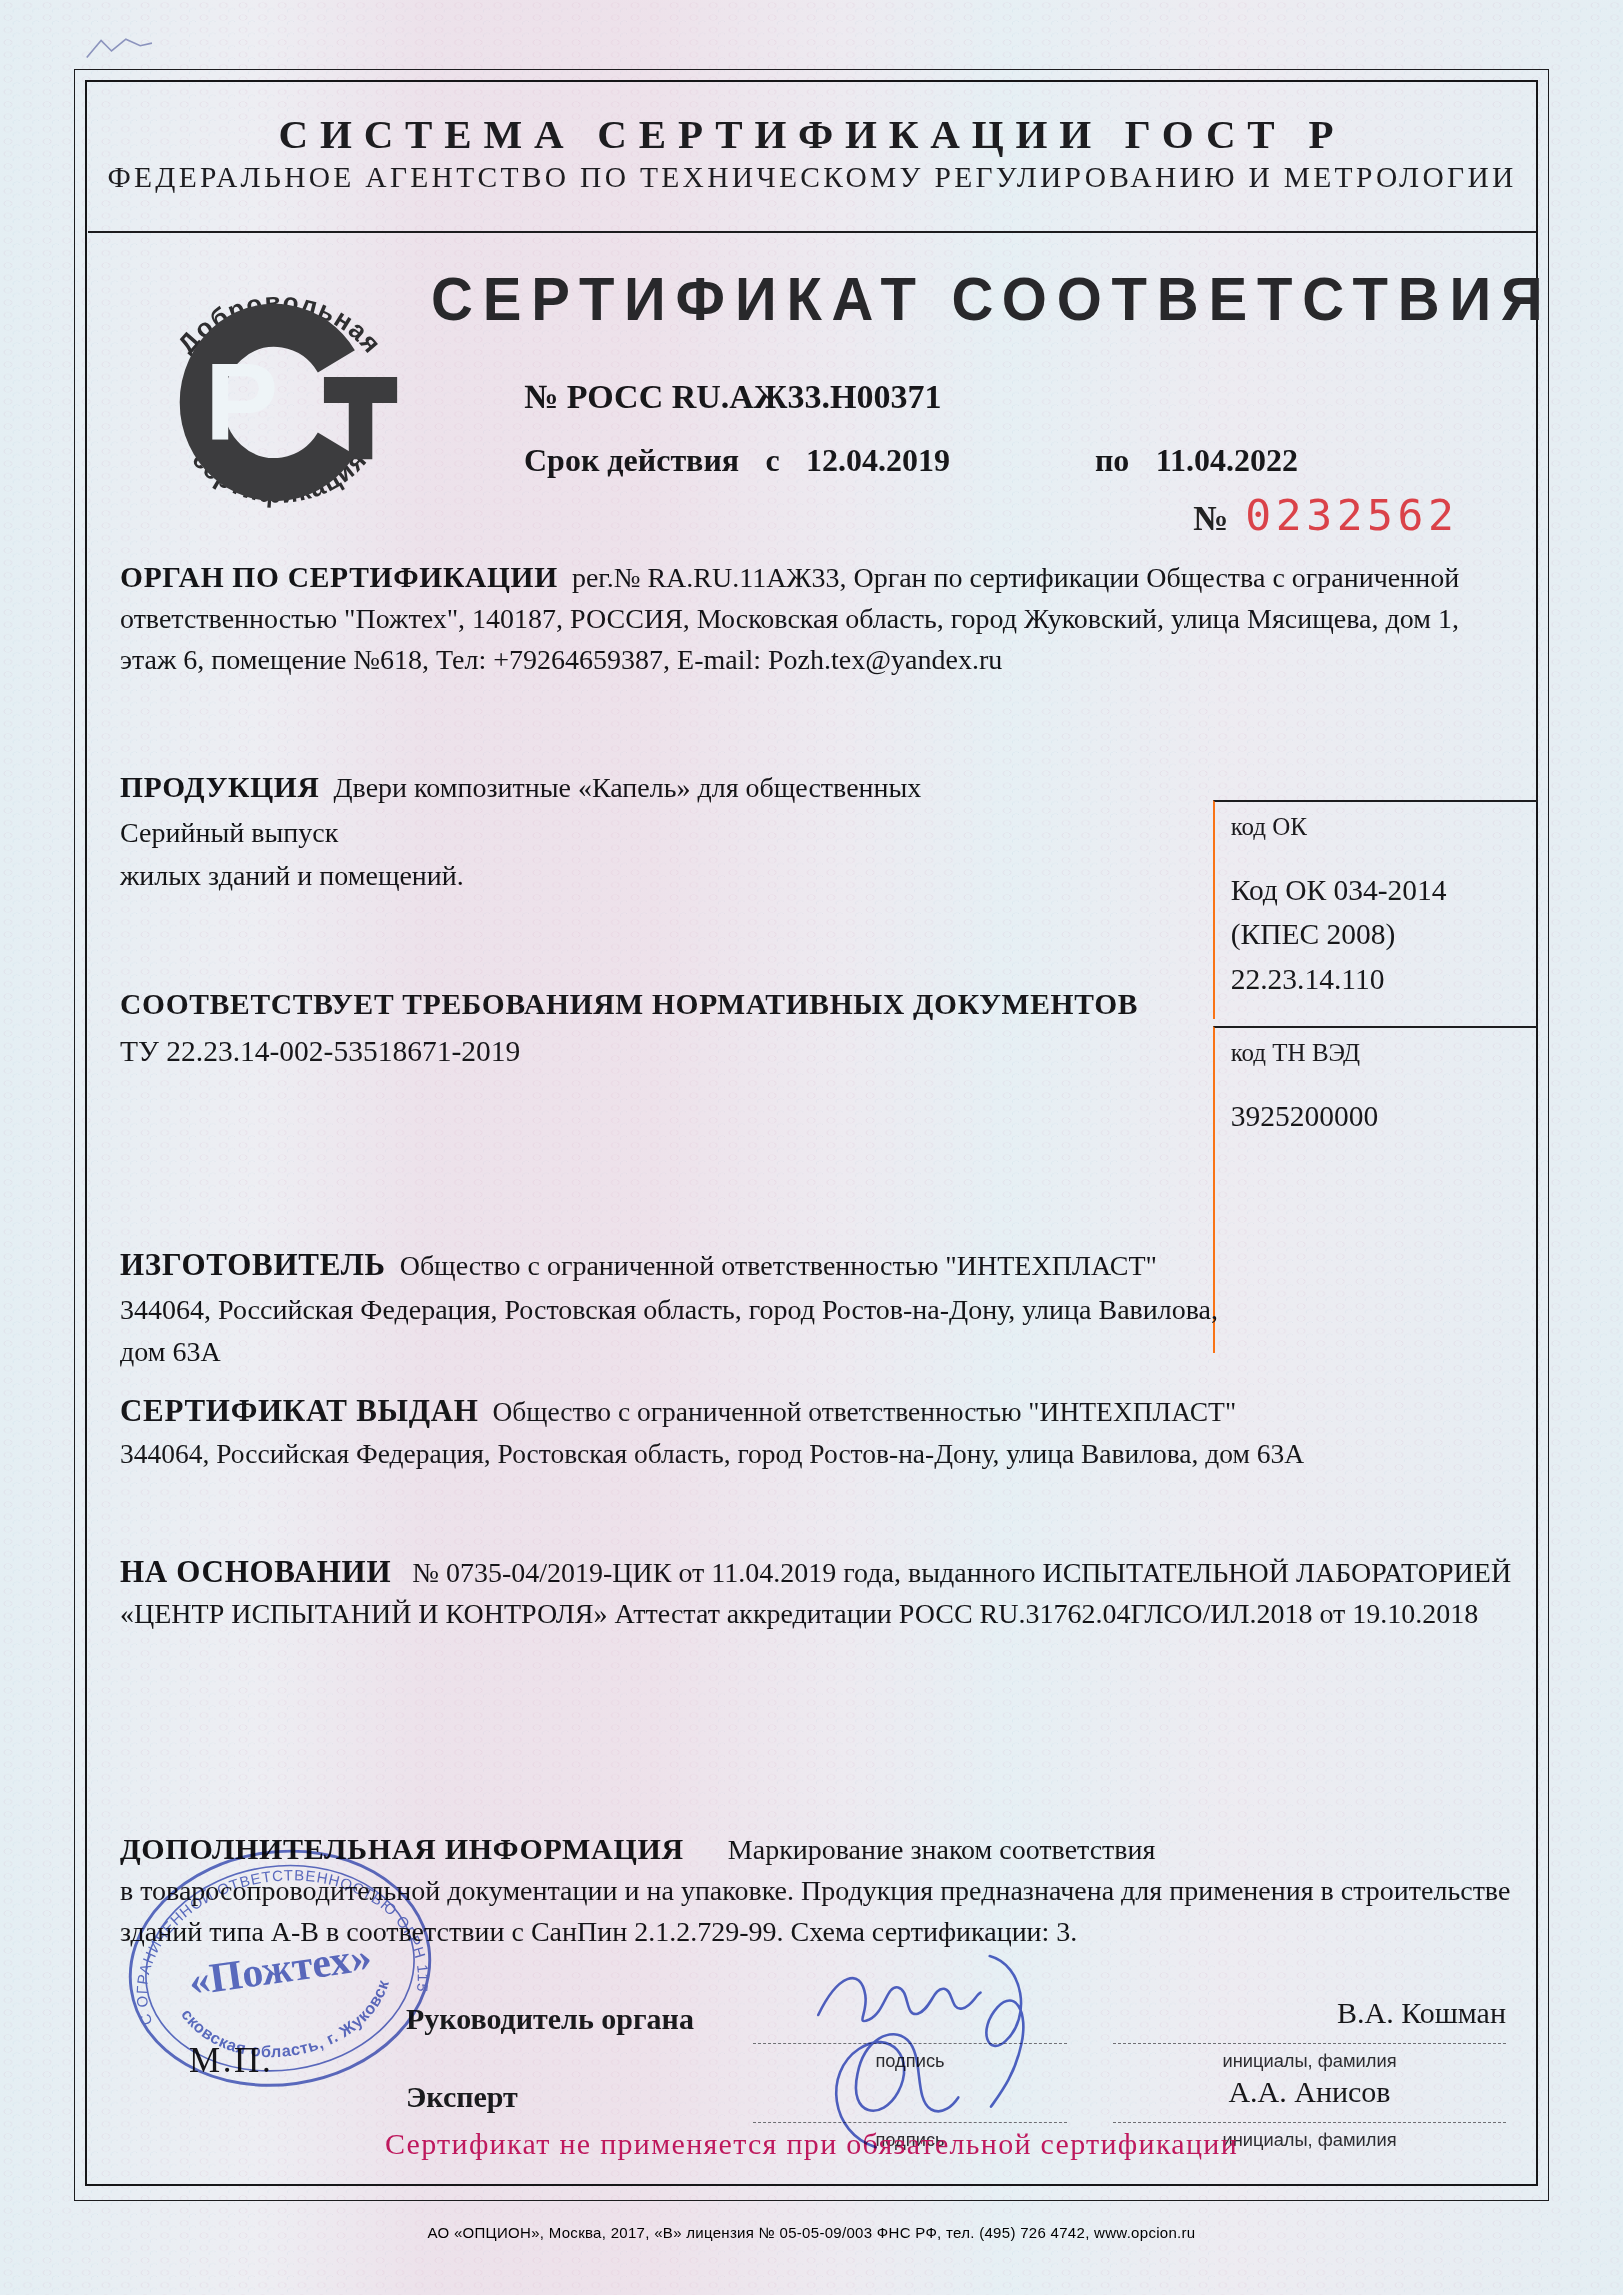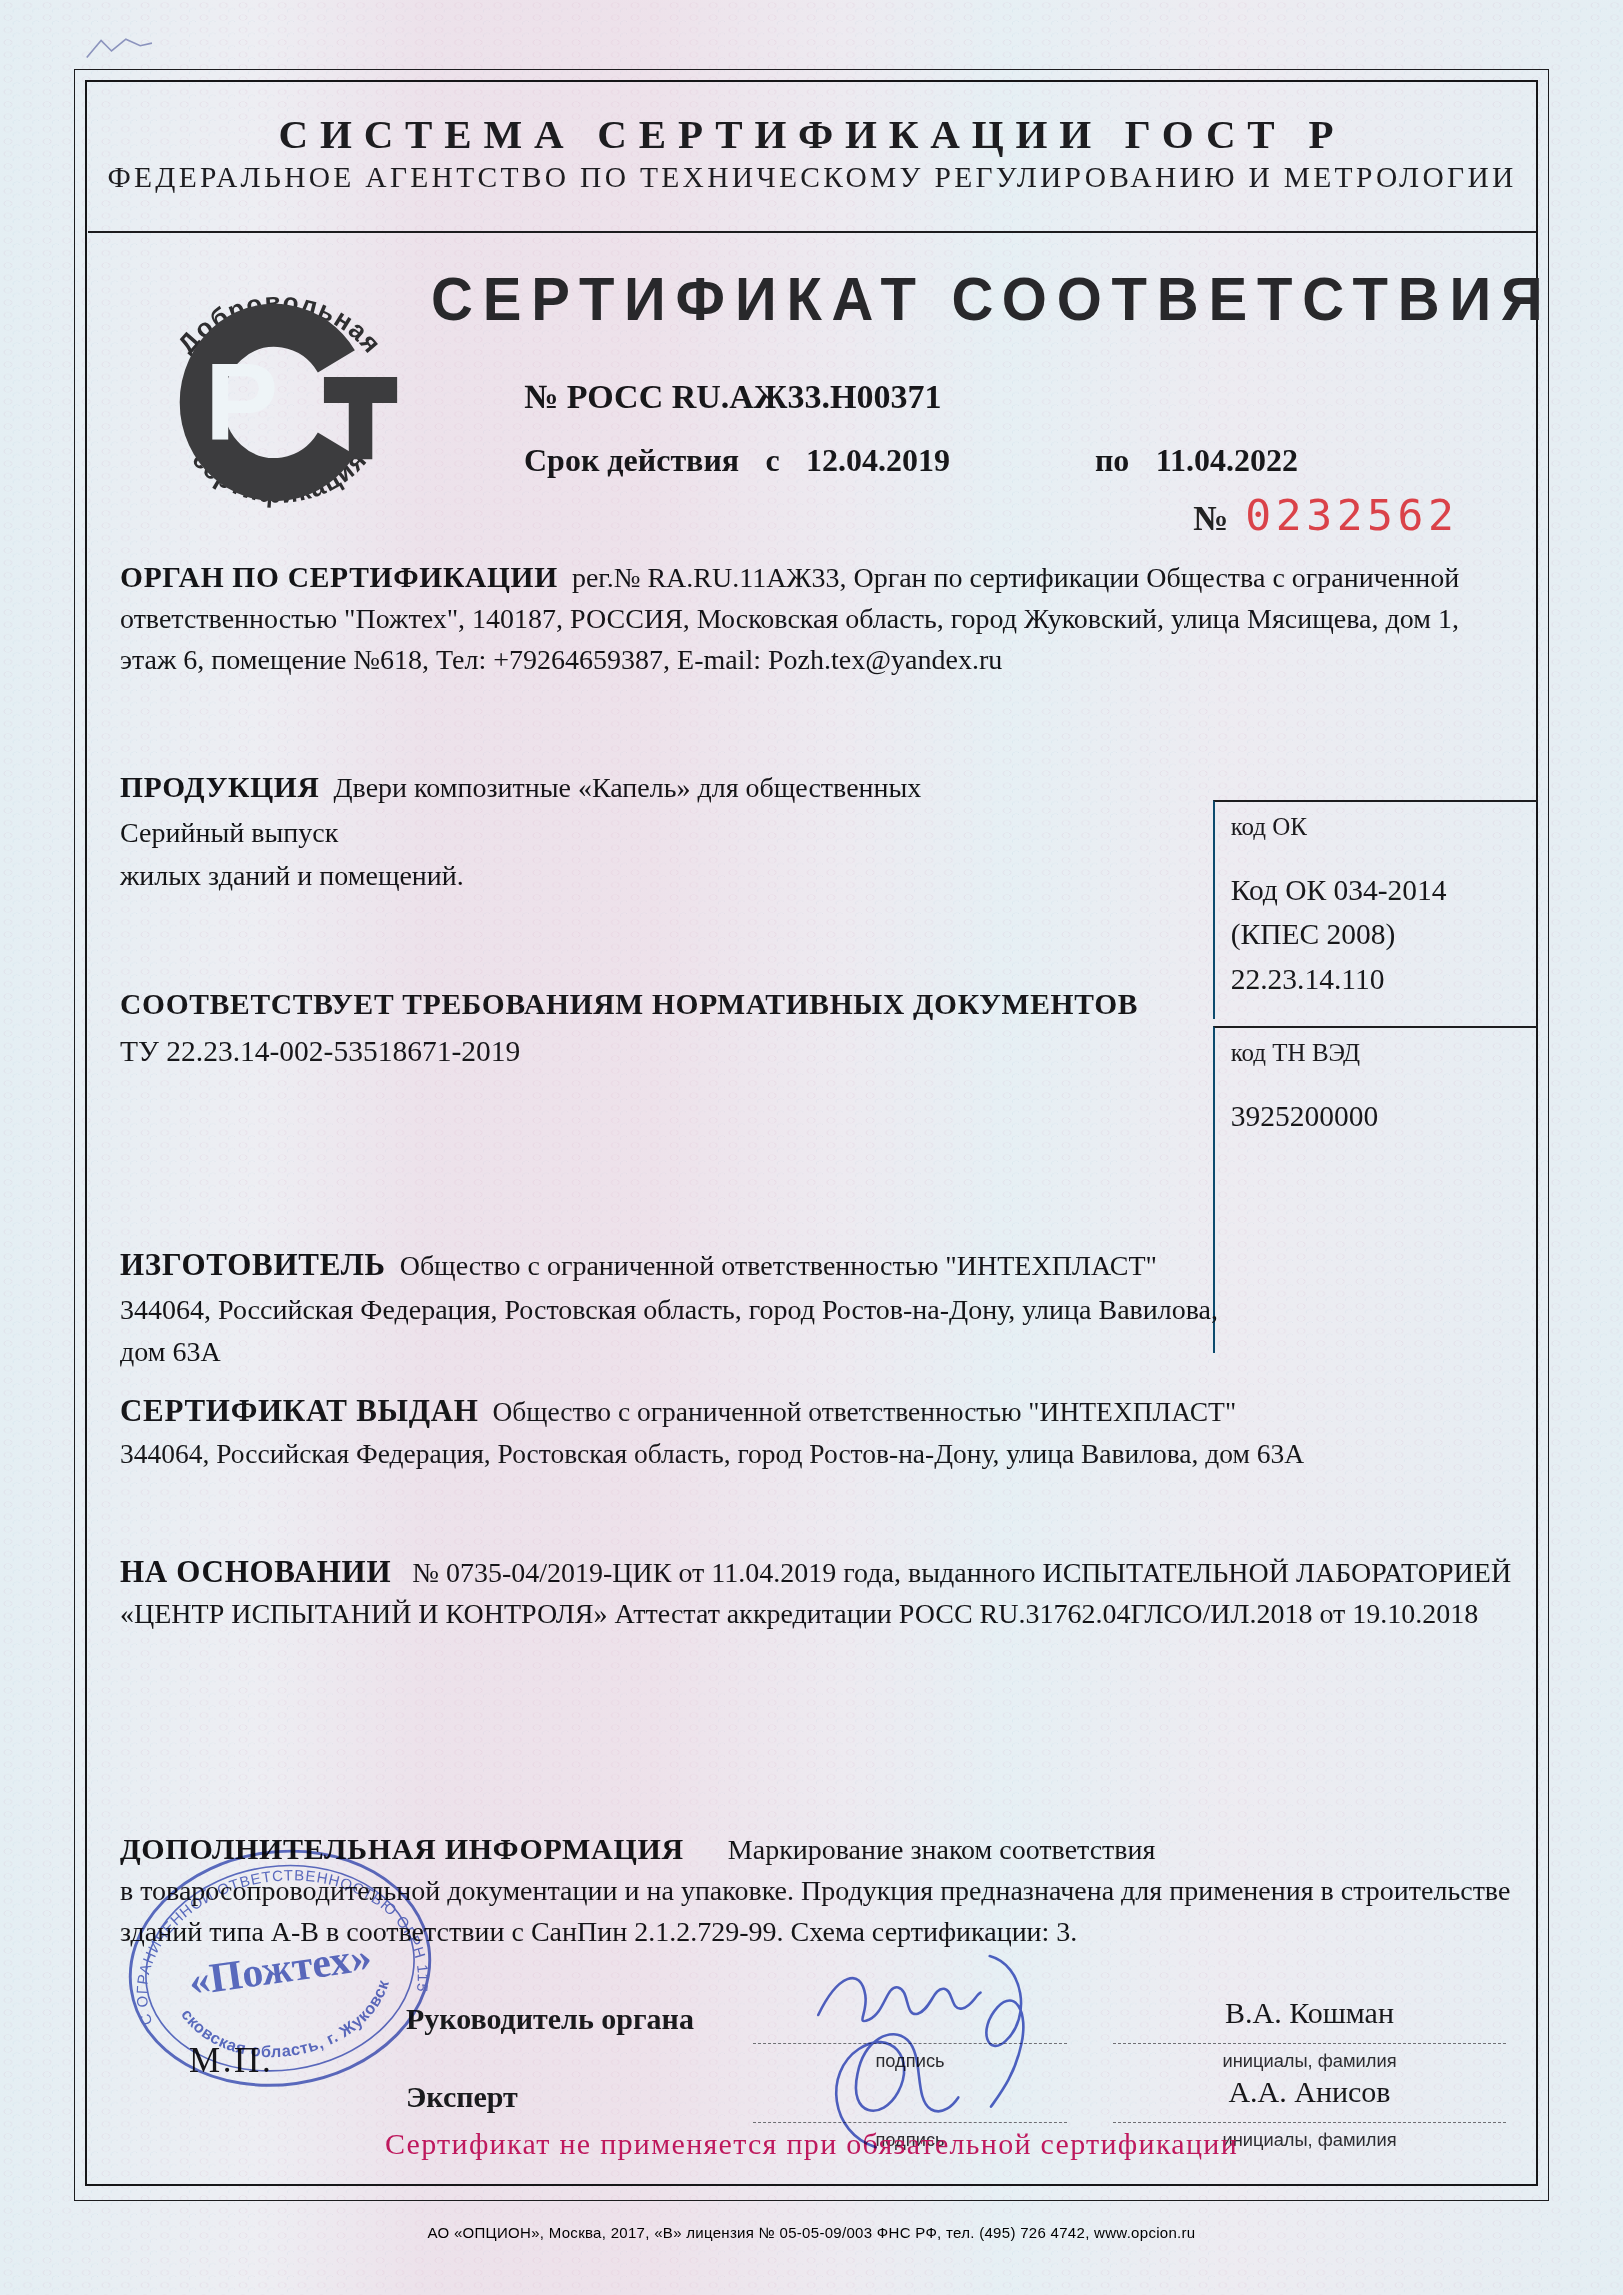--- a/index.html
+++ b/index.html
@@ -61,21 +61,21 @@
     font-family:"DejaVu Sans Mono","Liberation Mono",monospace;
     font-size:43px;color:#da4249;letter-spacing:4.6px;font-weight:normal;
   }
   .para{font-size:28px;line-height:1.46;color:#141417;}
   .lbl{font-weight:bold;font-size:29.5px;letter-spacing:0.7px;}
   .organ{left:120px;top:556px;width:1394px;}
   .product{left:120px;top:765px;width:1034px;line-height:1.55;}
   .product div{font-size:28px;}
   .codebox{
     left:1213px;width:325px;box-sizing:border-box;
-    border-top:2px solid #1c1c1e;border-left:2px solid #0c4a6e;
+    border-top:2px solid #1c1c1e;border-left:2px solid #f97316;
     padding:10.5px 6.5px 0 15.7px;
   }
   .codebox .cb-label{font-size:25px;color:#1a1a1d;}
   .codebox .cb-lines{margin-top:27.5px;font-size:29.5px;line-height:1.5;}
   .box-ok{top:800px;height:219px;}
   .box-tnved{top:1026px;height:327px;}
   .conf-label{left:120px;top:988px;font-size:29.5px;font-weight:bold;letter-spacing:0.7px;}
   .conf-text{left:120px;top:1035px;font-size:29.5px;}
   .manufacturer{left:120px;top:1242px;width:1404px;line-height:1.5;}
   .issued{left:120px;top:1388px;width:1404px;line-height:1.48;font-size:27.5px;}
@@ -203,21 +203,21 @@
 
 <div class="abs additional para">
   <span class="lbl" style="font-size:30px;">ДОПОЛНИТЕЛЬНАЯ ИНФОРМАЦИЯ</span><span class="first-gap"></span>
   <span>Маркирование  знаком соответствия</span>
   <div>в товаросопроводительной документации и на упаковке. Продукция предназначена для применения в строительстве зданий типа А-В в соответствии с СанПин 2.1.2.729-99. Схема сертификации: 3.</div>
 </div>
 
 <div class="abs sig-role" style="left:406px;top:2002px;">Руководитель органа</div>
 <div class="sig-line" style="left:753px;top:2043px;width:314px;"></div>
 <div class="sig-sub" style="left:753px;top:2050px;width:314px;">подпись</div>
-<div class="sig-name" style="left:1113px;top:1996px;width:393px;">В.А. Кошман</div>
+<div class="sig-name" style="left:1113px;top:1996px;width:393px;text-align:right;">В.А. Кошман</div>
 <div class="sig-line" style="left:1113px;top:2043px;width:393px;"></div>
 <div class="sig-sub" style="left:1113px;top:2050px;width:393px;">инициалы, фамилия</div>
 
 <div class="abs sig-role" style="left:406px;top:2080px;">Эксперт</div>
 <div class="sig-line" style="left:753px;top:2122px;width:314px;"></div>
 <div class="sig-sub" style="left:753px;top:2129px;width:314px;">подпись</div>
 <div class="sig-name" style="left:1113px;top:2075px;width:393px;">А.А. Анисов</div>
 <div class="sig-line" style="left:1113px;top:2122px;width:393px;"></div>
 <div class="sig-sub" style="left:1113px;top:2129px;width:393px;">инициалы, фамилия</div>
 

